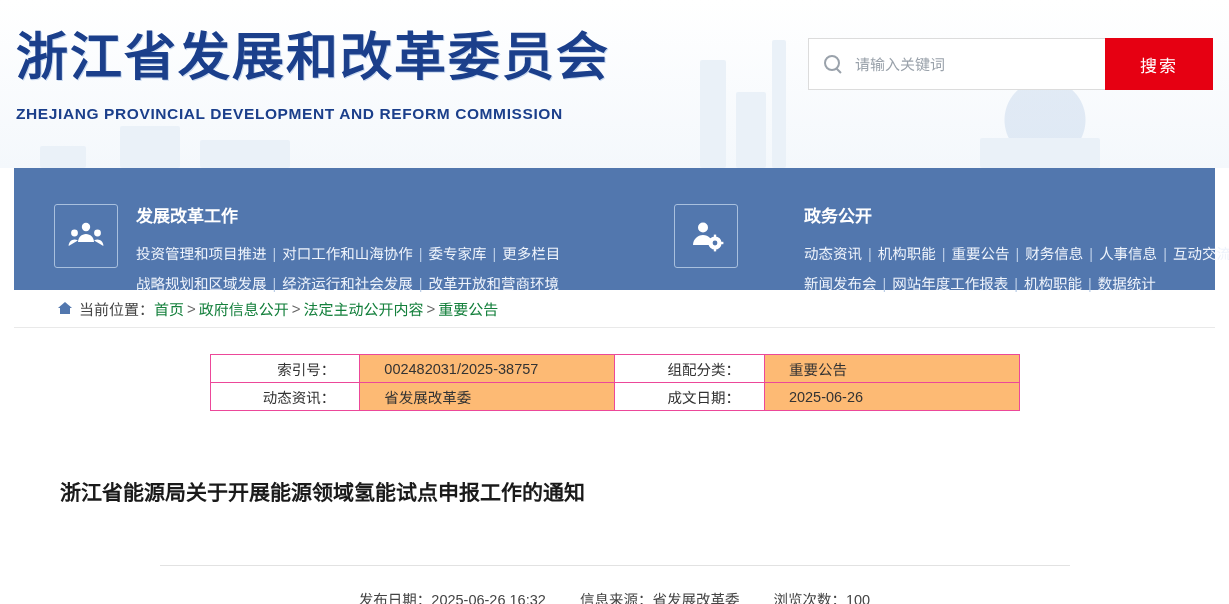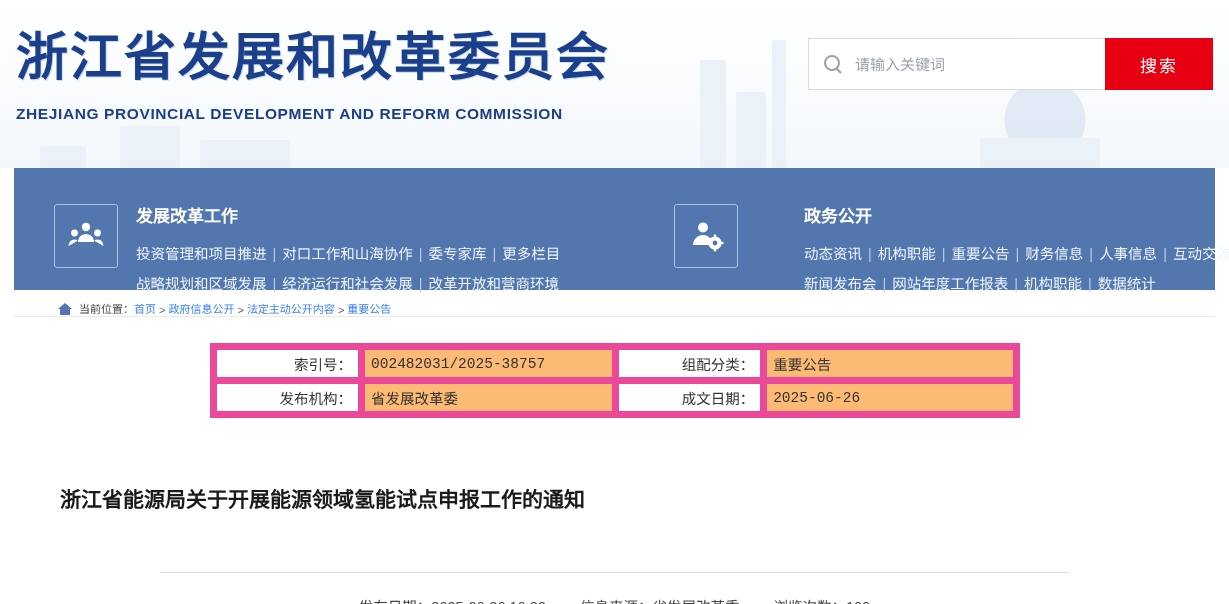--- a/index.html
+++ b/index.html
@@ -175,25 +175,25 @@
     white-space: nowrap;
   }
   .nav-links a {
     color: #eef3fb;
     text-decoration: none;
   }
   .nav-sep { color: #b9cce6; padding: 0 6px; }
 
   
   .breadcrumb {
-    height: 27px;
-    display: flex;
-    align-items: flex-end;
+    height: 38px;
+    display: flex;
+    align-items: center;
     padding-left: 44px;
-    font-size: 11px;
+    font-size: 15px;
     color: #444;
     border-bottom: 1px solid #e9e9e9;
     margin: 0 14px;
     box-sizing: border-box;
   }
   .home-icon {
     width: 14px; height: 13px;
     margin-right: 7px;
     position: relative;
     flex: 0 0 14px;
@@ -206,41 +206,40 @@
     border-right: 7px solid transparent;
     border-bottom: 6px solid #5277ae;
   }
   .home-icon::after {
     content: "";
     position: absolute;
     left: 2px; top: 6px;
     width: 10px; height: 6px;
     background: #5277ae;
   }
-  .breadcrumb a { color: #3b82f6; text-decoration: none; }
+  .breadcrumb a { color: #15803d; text-decoration: none; }
   .crumb-sep { padding: 0 3px; color: #666; }
 
   
   .meta-wrap {
     display: flex;
     justify-content: center;
     margin-top: 26px;
   }
   .meta-table {
     border-collapse: collapse;
     width: 810px;
     font-size: 14.5px;
     color: #333;
   }
   .meta-table td {
-    border: 7px solid #ec4899;
+    border: 1px solid #ec4899;
     height: 28px;
-    padding: 3px 6px;
-    box-sizing: border-box;
-    font-family: Liberation Mono, monospace;
+    padding: 3px 24px;
+    box-sizing: border-box;
   }
   .meta-label {
     text-align: right;
     width: 150px;
     background: #fff;
     color: #333;
   }
   .meta-value {
     width: 255px;
     background: #fdba74;
@@ -365,21 +364,21 @@
   <div class="meta-wrap">
     <table class="meta-table">
       <tbody>
           <tr>
         <td class="meta-label">索引号：</td>
         <td class="meta-value">002482031/2025-38757</td>
         <td class="meta-label">组配分类：</td>
         <td class="meta-value">重要公告</td>
       </tr>
       <tr>
-        <td class="meta-label">发布机构：</td>
+        <td class="meta-label">动态资讯：</td>
         <td class="meta-value">省发展改革委</td>
         <td class="meta-label">成文日期：</td>
         <td class="meta-value">2025-06-26</td>
       </tr>
     </tbody>
       </table>
   </div>
 
   <div class="article-title">浙江省能源局关于开展能源领域氢能试点申报工作的通知</div>
 

